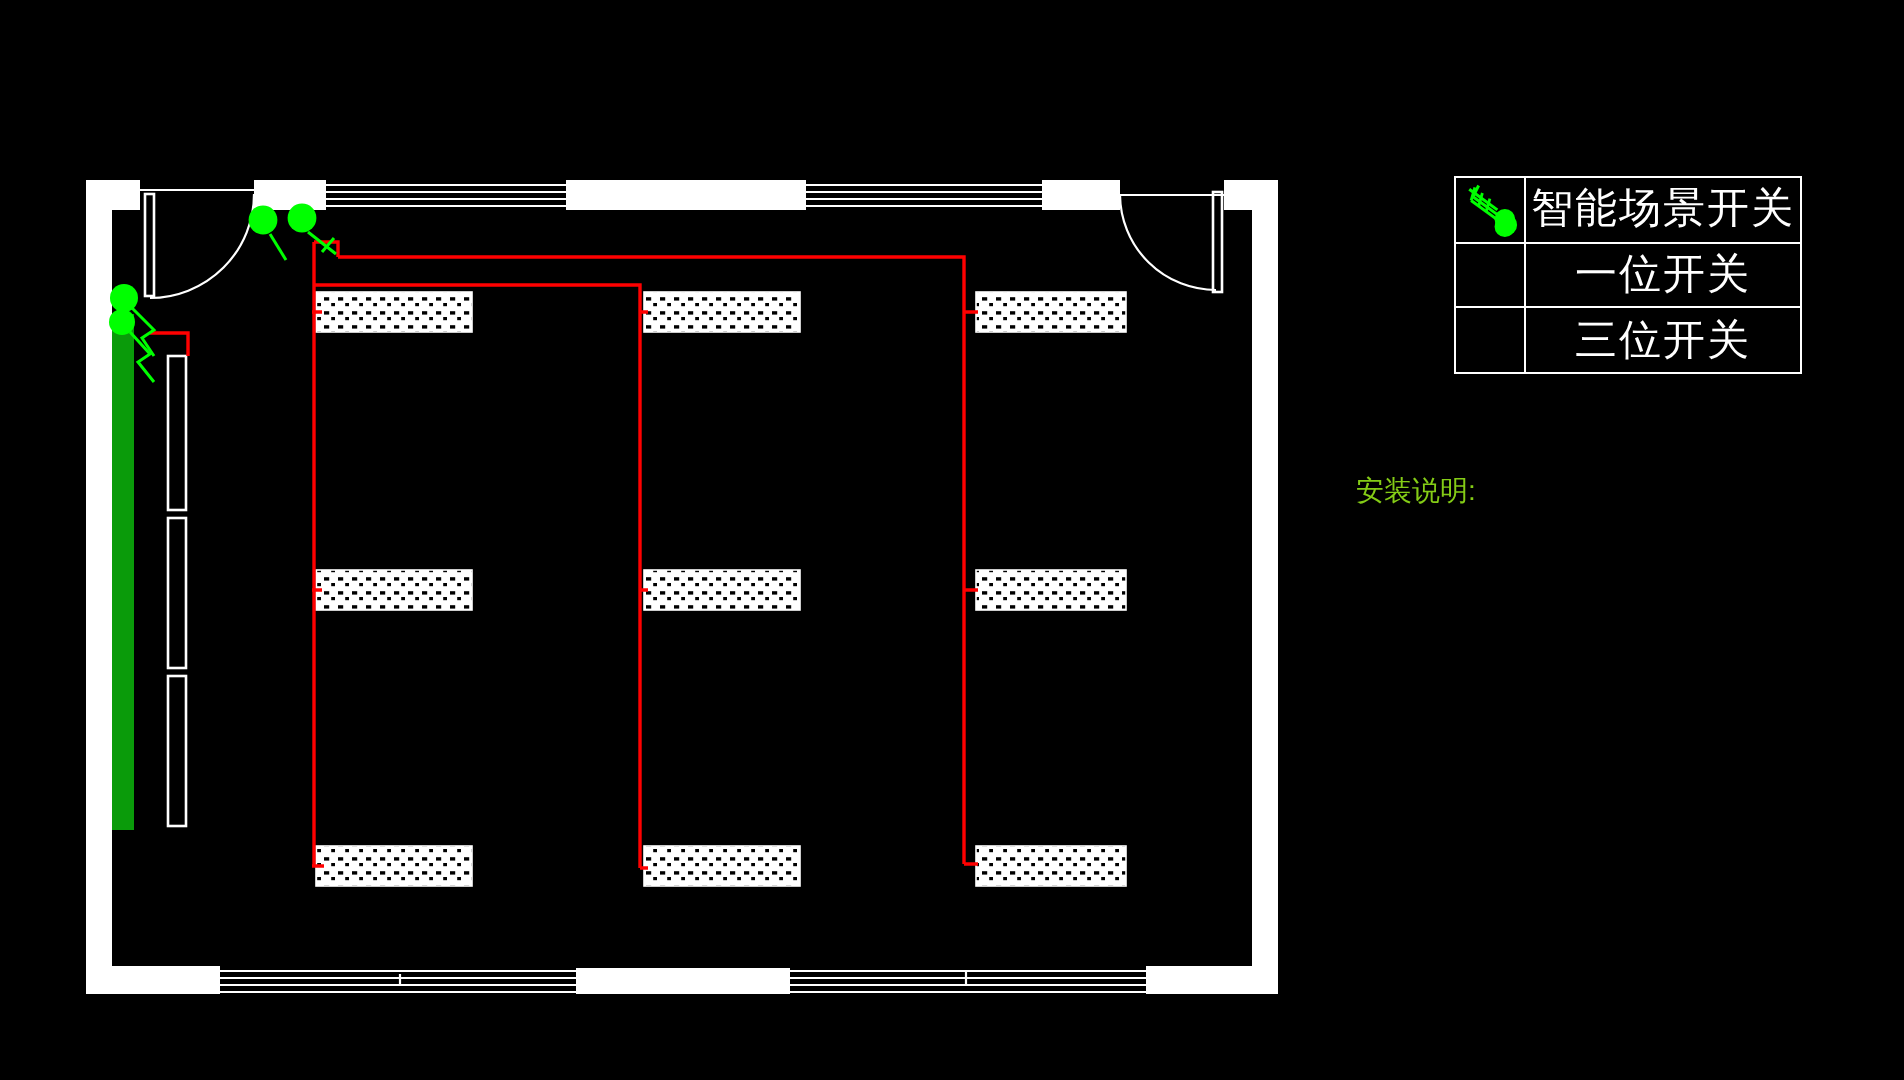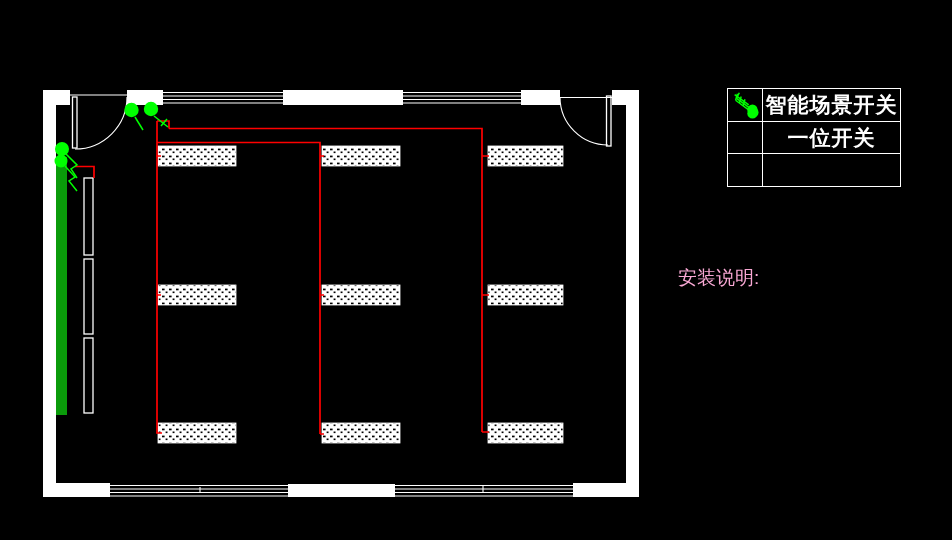--- a/index.html
+++ b/index.html
@@ -18,33 +18,33 @@
   .wire{stroke:var(--wire);stroke-width:1.7;fill:none;}
   .dev{fill:var(--device);}
   .devline{stroke:var(--device);stroke-width:1.5;fill:none;}
   .fixture{fill:url(#hatch);stroke:var(--wall);stroke-width:0.8;}
   .curtain{fill:var(--curtain);}
   
   .legend{
     position:absolute; left:727px; top:88px; width:172px; height:97px;
     border:1.5px solid var(--wall); display:flex; flex-direction:column;
   }
-  .legend-row{flex:1; display:flex; align-items:stretch;font-weight:bold;}
+  .legend-row{flex:1; display:flex; align-items:stretch;}
   .legend-row + .legend-row{border-top:1.5px solid var(--wall);text-align:center;}
   .legend-sym{
     width:34px; border-right:1.5px solid var(--wall);
     display:flex; align-items:center; justify-content:center;
   }
   .legend-label{
     flex:1; color:#fff; font-size:21px; line-height:1;
     display:flex; align-items:center; justify-content:center;
     white-space:nowrap; letter-spacing:1px;
   }
   
-  .notes{position:absolute; left:678px; top:233px; color:#f9a8d4; font-size:19px;margin-top:32px;}
+  .notes{position:absolute; left:678px; top:233px; color:#84cc16; font-size:14px;}
   .notes div{line-height:25px; white-space:nowrap;}
 </style>
 </head>
 <body>
 
 <div class="stage">
 
   <svg width="952" height="540" viewBox="0 0 952 540">
     <defs>
       <pattern id="hatch" width="7" height="7" patternUnits="userSpaceOnUse">
@@ -171,20 +171,21 @@
     <div class="legend-row">
       <div class="legend-sym">
         <svg width="32" height="30" viewBox="0 0 34 32">
           <line x1="8" y1="12" x2="23" y2="23" stroke="var(--device)" stroke-width="1.6"></line>
           <line x1="8" y1="12" x2="10" y2="5" stroke="var(--device)" stroke-width="1.5"></line>
           <line x1="12" y1="15" x2="14" y2="8" stroke="var(--device)" stroke-width="1.5"></line>
           <line x1="16" y1="18" x2="18" y2="11" stroke="var(--device)" stroke-width="1.5"></line>
           <circle cx="26" cy="26" r="5.5" fill="var(--device)"></circle>
         </svg>
       </div>
+      <div class="legend-label">三位开关</div>
     </div>
   </div>
 
   <div class="notes">
     <div>安装说明:</div>
   </div>
 
 </div>
 
 </body></html>

